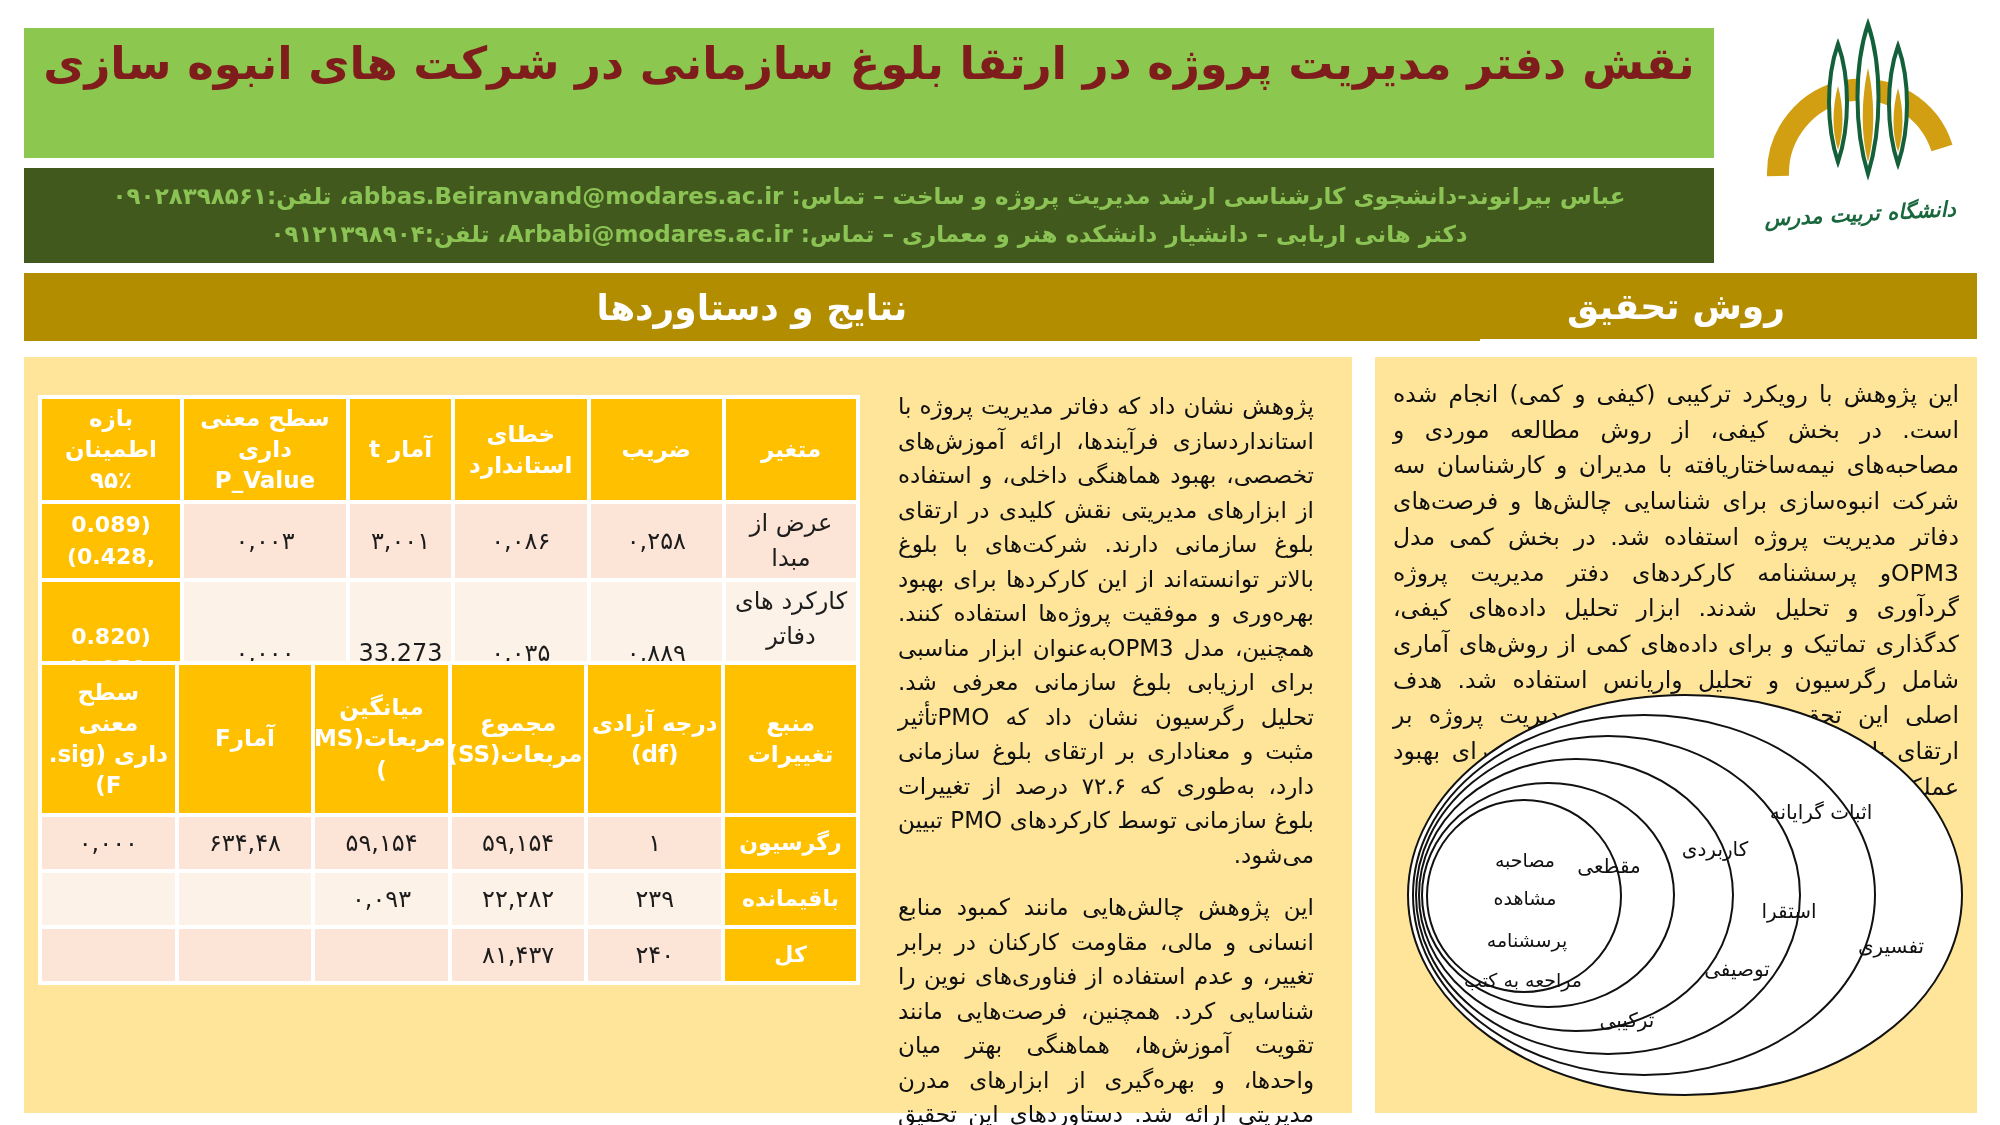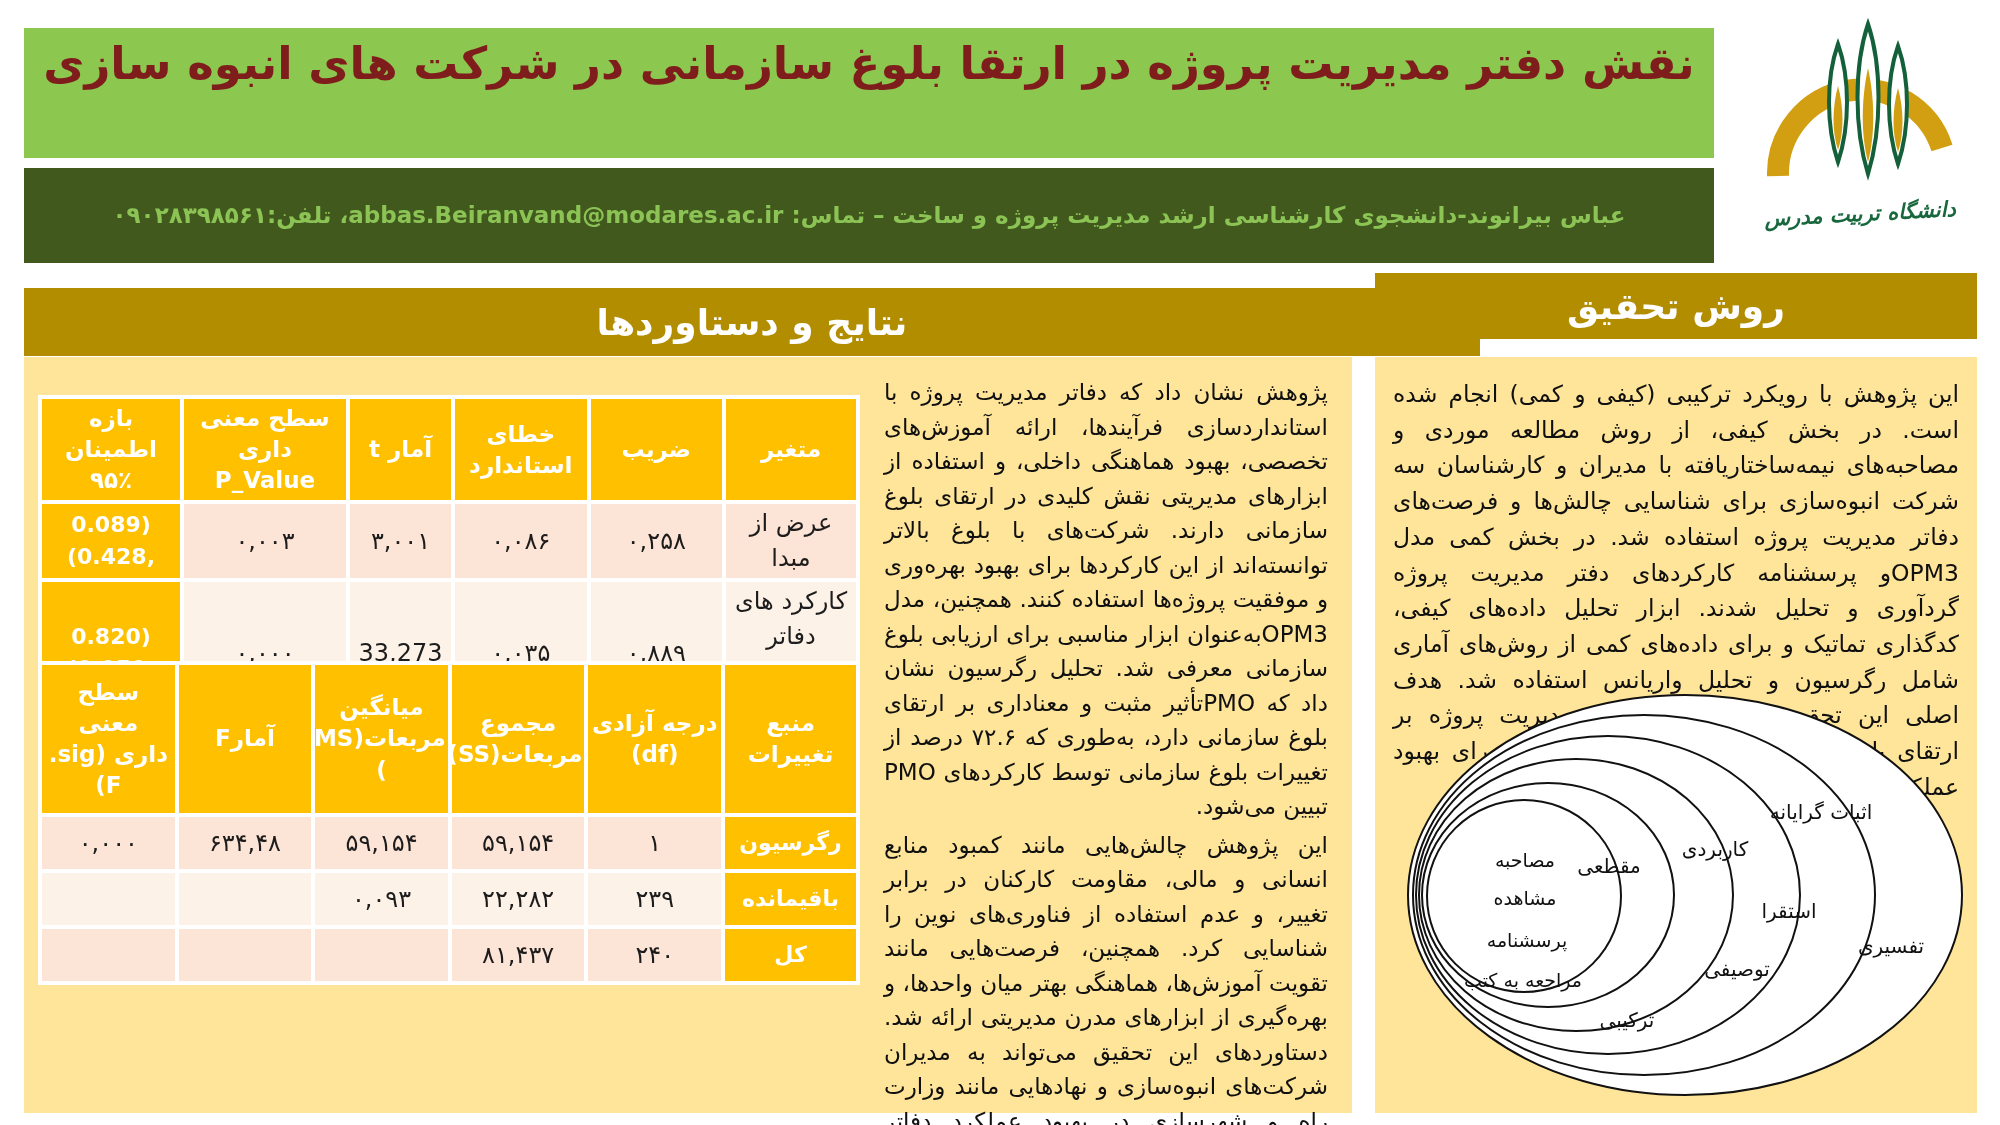--- a/index.html
+++ b/index.html
@@ -30,21 +30,21 @@
     position:absolute;left:0;right:0;top:186px;text-align:center;
     color:#19683d;font-size:21px;font-weight:bold;font-style:italic;direction:rtl;
     transform:rotate(-3deg);
   }
 
   
   .section-bar{
     background:#b28d00;color:#ffffff;display:flex;align-items:center;justify-content:center;
     font-size:36px;font-weight:bold;direction:rtl;
   }
-  .section-bar.results{left:24px;top:288px;width:1456px;height:68px;}
+  .section-bar.results{left:24px;top:273px;width:1456px;height:68px;}
   .section-bar.method{left:1375px;top:273px;width:602px;height:66px;}
 
   
   .panel{background:#ffe599;}
   .panel.left{left:24px;top:357px;width:1328px;height:756px;}
   .panel.right{left:1375px;top:357px;width:602px;height:756px;}
 
   
   table{border-collapse:separate;border-spacing:4px;background:#ffffff;table-layout:fixed;}
   .t1{position:absolute;left:14px;top:38px;width:822px;}
@@ -65,41 +65,42 @@
   .t2 tbody tr{height:52px;}
   .row-a td{background:#fce4d6;}
   .row-b td{background:#fdf2e8;}
   td.gold-cell{background:#ffc000;color:#ffffff;font-weight:bold;font-size:22px;}
 
   
   .results-text{
     right:20px;top:14px;width:452px;direction:rtl;text-align:justify;
     font-size:23px;line-height:1.5;color:#101010;
   }
-  .results-text p{margin:4px;}
+  .results-text p{margin:18px;}
   .method-text{
     right:18px;top:20px;width:566px;direction:rtl;text-align:justify;
     font-size:23.5px;line-height:1.52;color:#101010;margin:0;
   }
 
   
   .onion-box{left:10px;top:334px;width:580px;height:408px;}
   .onion-box svg{width:100%;height:100%;}
   .onion-box text{font-family:"DejaVu Sans", sans-serif;font-size:20px;fill:#111111;direction:rtl;}
   .onion-box text.inner{font-size:19px;}
 </style>
 </head>
 <body>
 
 <div class="abs title-bar">
   <h1 class="title-text">نقش دفتر مدیریت پروژه در ارتقا بلوغ سازمانی در شرکت های انبوه سازی</h1>
 </div>
 
 <div class="abs authors-bar">
   <div class="author-line">عباس بیرانوند-دانشجوی کارشناسی ارشد مدیریت پروژه و ساخت – تماس: abbas.Beiranvand@modares.ac.ir، تلفن:۰۹۰۲۸۳۹۸۵۶۱</div>
+  <div class="author-line">دکتر هانی اربابی – دانشیار دانشکده هنر و معماری – تماس: Arbabi@modares.ac.ir، تلفن:۰۹۱۲۱۳۹۸۹۰۴</div>
 </div>
 
 <div class="abs logo-box">
   <svg viewBox="0 0 208 190">
 
     <path d="M 22 160 A 84 84 0 0 1 186 132" fill="none" stroke="#d29f13" stroke-width="22"></path>
 
     <g stroke="#14603a" stroke-width="4" fill="#ffffff">
       <path d="M 82 28 C 70 62 70 110 82 146 C 94 110 94 62 82 28 Z"></path>
       <path d="M 112 8 C 98 50 98 112 112 158 C 126 112 126 50 112 8 Z"></path>

